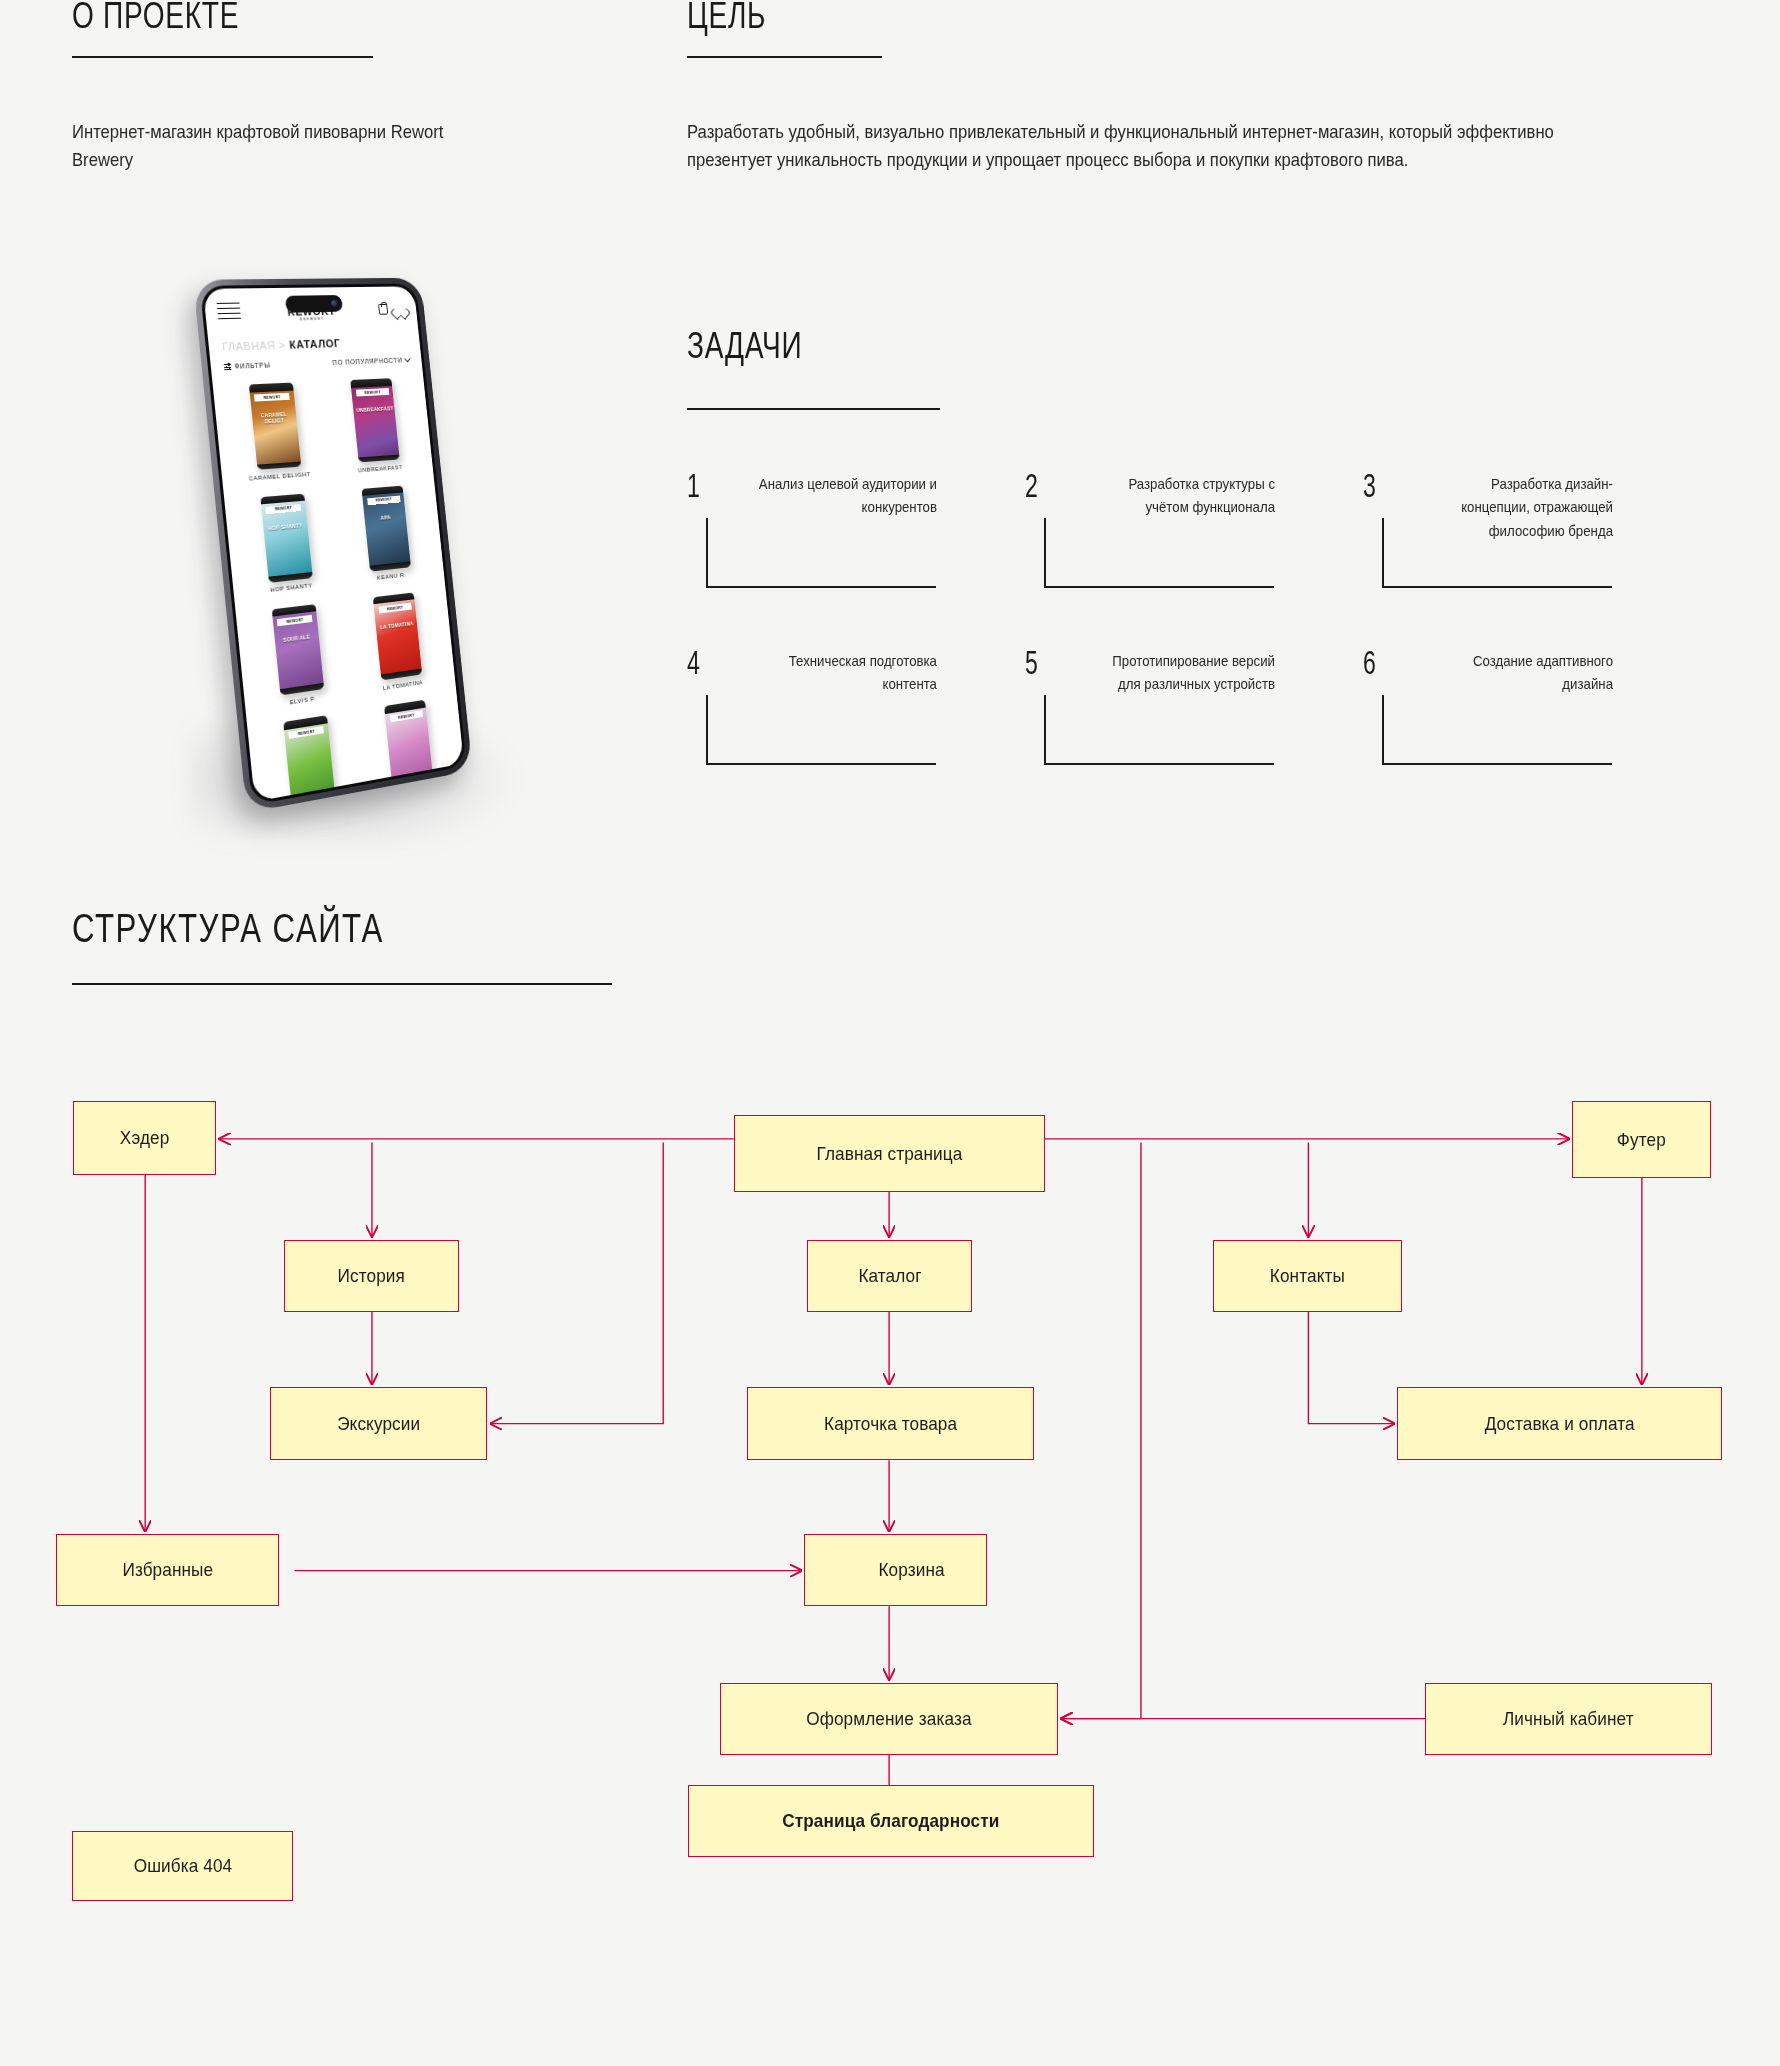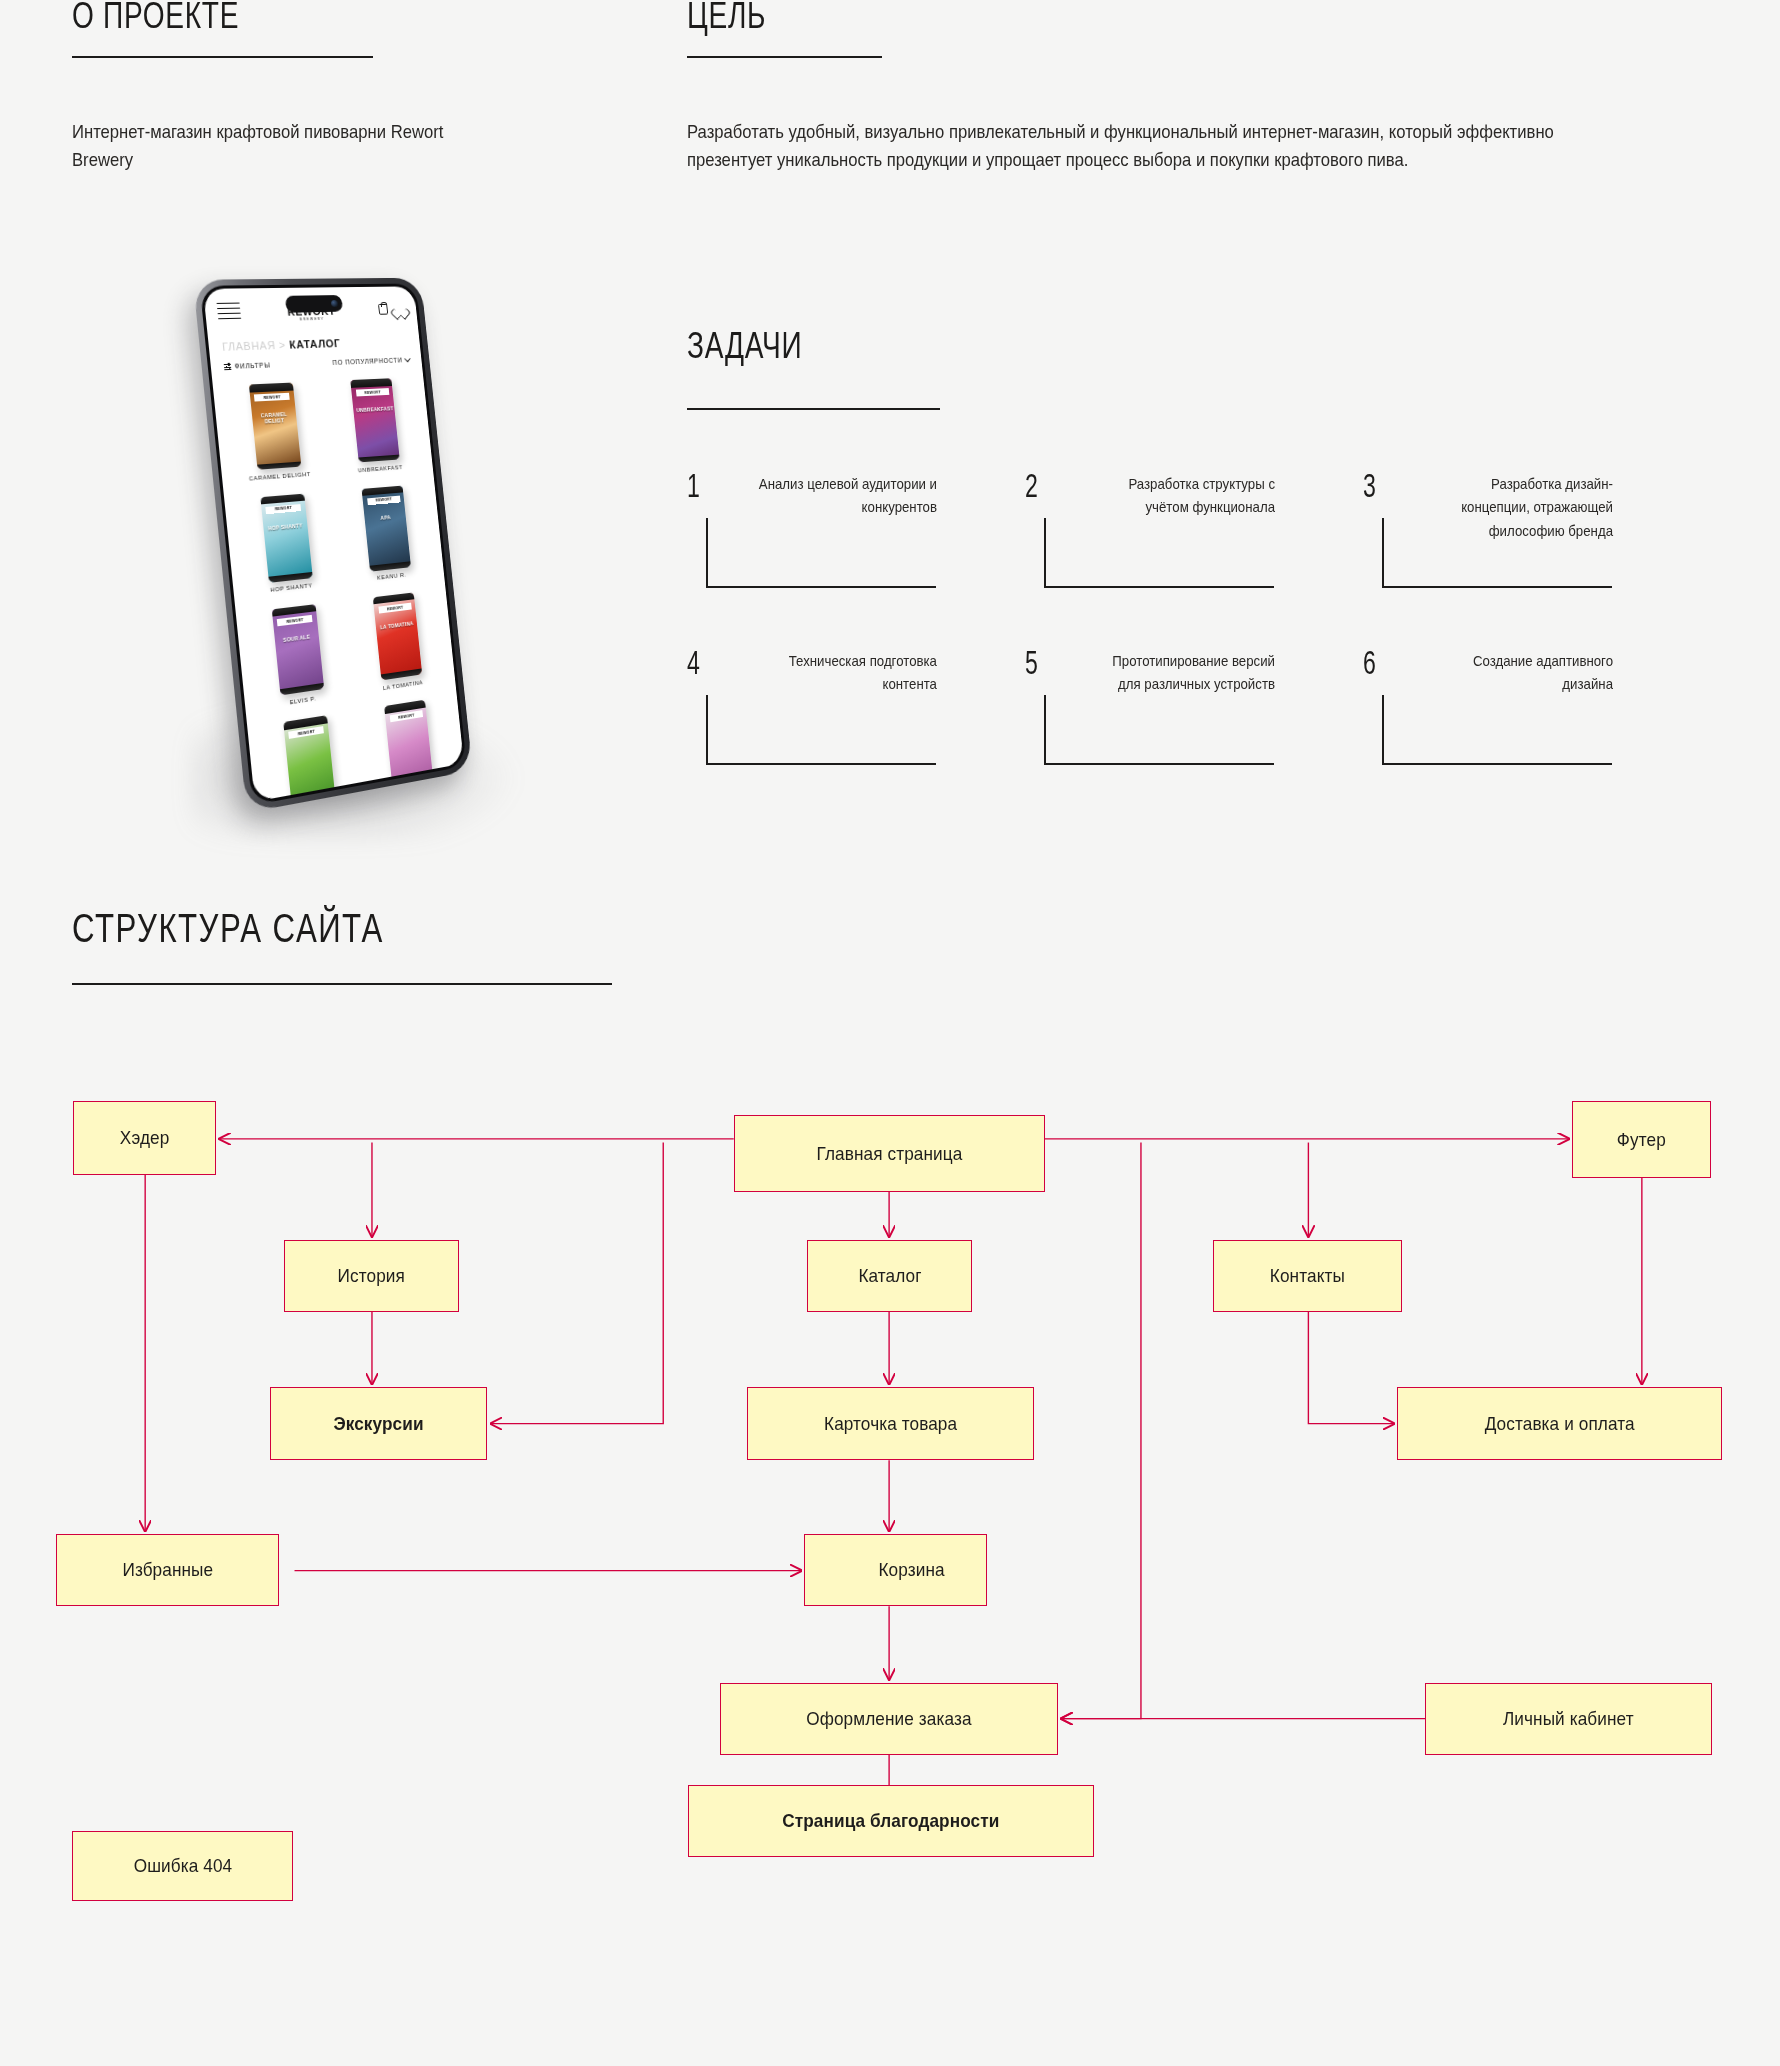--- a/index.html
+++ b/index.html
@@ -418,21 +418,21 @@
       </div>
     <div class="node" style="left:284px;  top:174px;  width:175px; height:72px;">
         <span>История</span>
       </div>
     <div class="node" style="left:807px; top:174px;  width:165px; height:72px;">
         <span>Каталог</span>
       </div>
     <div class="node" style="left:1213px; top:174px;  width:189px; height:72px;">
         <span>Контакты</span>
       </div>
-    <div class="node" style="left:270px;  top:321px;  width:217px; height:73px;font-weight:bold;">
+    <div class="node" style="left:270px;  top:321px;  width:217px; height:73px;">
         <span>Экскурсии</span>
       </div>
     <div class="node" style="left:747px; top:321px;  width:287px; height:73px;">
         <span>Карточка товара</span>
       </div>
     <div class="node" style="left:1397px; top:321px;  width:325px; height:73px;">
         <span>Доставка и оплата</span>
       </div>
     <div class="node" style="left:56px;  top:468px; width:223px; height:72px;">
         <span>Избранные</span>

